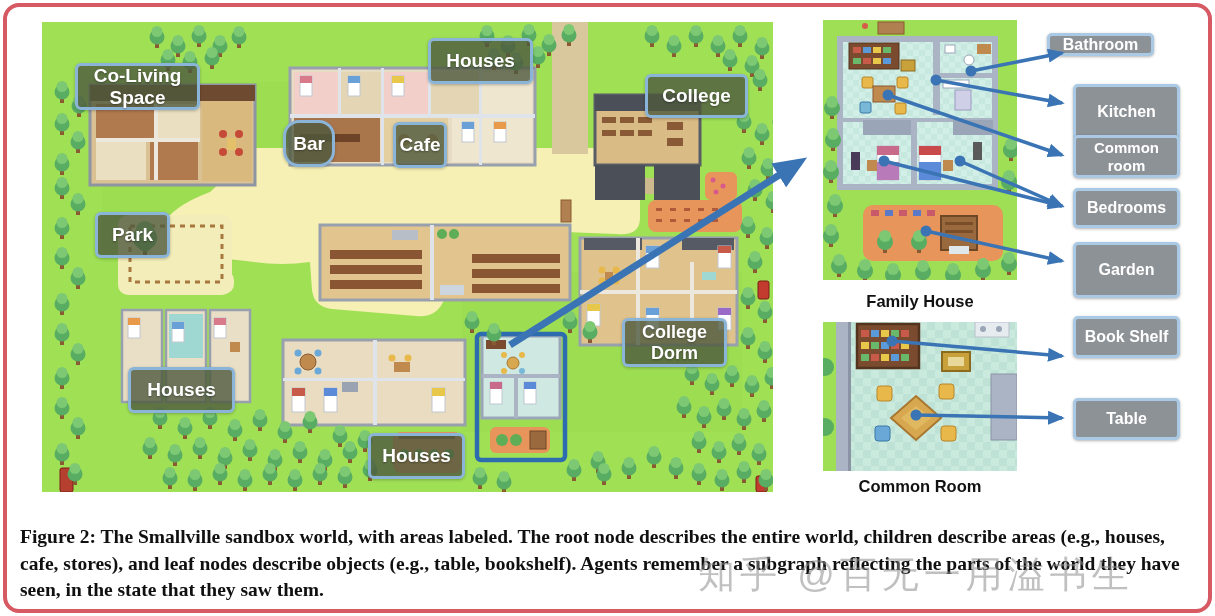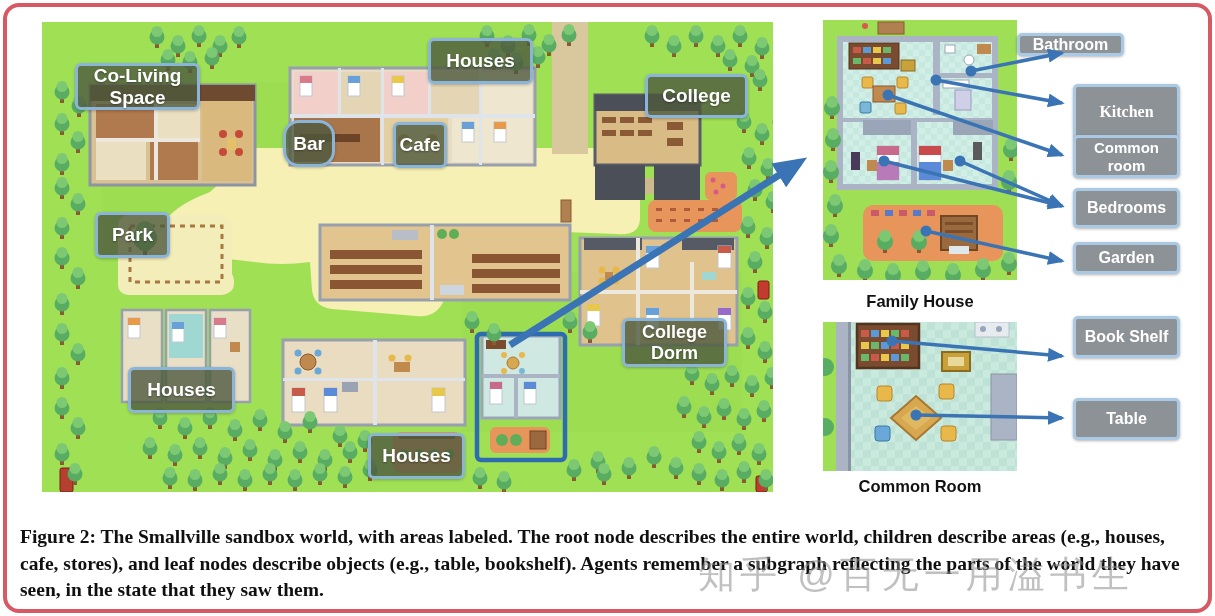--- a/index.html
+++ b/index.html
@@ -525,25 +525,25 @@
   <rect x="118" y="104" width="15" height="15" rx="3" fill="#e8b84a" stroke="#b8862a"></rect>
   <rect x="52" y="104" width="15" height="15" rx="3" fill="#6aa8d8" stroke="#3a78a8"></rect>
 
   <rect x="152" y="0" width="34" height="15" fill="#e6ebf0" stroke="#b8c0cc"></rect>
   <circle cx="160" cy="7" r="3" fill="#9aa6b8"></circle>
     <circle cx="176" cy="7" r="3" fill="#9aa6b8"></circle>
   <rect x="168" y="52" width="26" height="66" fill="#aab4c4" stroke="#8a94a4"></rect>
 </svg>
 <div class="panel-caption" style="left:823px;top:477px;">Common Room</div>
 
-<div class="panel-label" style="left:1017px;top:33px;width:107px;height:23px;">Bathroom</div>
-<div class="panel-label" style="left:1073px;top:84px;width:107px;height:56px;font-family:Liberation Serif, serif;">Kitchen</div>
+<div class="panel-label" style="left:1047px;top:33px;width:107px;height:23px;">Bathroom</div>
+<div class="panel-label" style="left:1073px;top:84px;width:107px;height:56px;">Kitchen</div>
 <div class="panel-label" style="left:1073px;top:135px;width:107px;height:43px;font-size:15px;">Common room</div>
 <div class="panel-label" style="left:1073px;top:188px;width:107px;height:40px;">Bedrooms</div>
-<div class="panel-label" style="left:1073px;top:242px;width:107px;height:32px;">Garden</div>
+<div class="panel-label" style="left:1073px;top:242px;width:107px;height:56px;">Garden</div>
 <div class="panel-label" style="left:1073px;top:316px;width:107px;height:42px;">Book Shelf</div>
 <div class="panel-label" style="left:1073px;top:398px;width:107px;height:42px;">Table</div>
 
 <svg class="arrows" width="1215" height="616" viewBox="0 0 1215 616">
   <defs>
     <marker id="ahs" viewBox="0 0 12 10" refX="10" refY="5" markerWidth="17" markerHeight="14" markerUnits="userSpaceOnUse" orient="auto">
       <path d="M0,0 L12,5 L0,10 Z" fill="#3a74b4"></path>
     </marker>
     <marker id="ahb" viewBox="0 0 12 10" refX="9" refY="5" markerWidth="34" markerHeight="28" markerUnits="userSpaceOnUse" orient="auto">
       <path d="M0,0 L12,5 L0,10 Z" fill="#3a74b4"></path>

